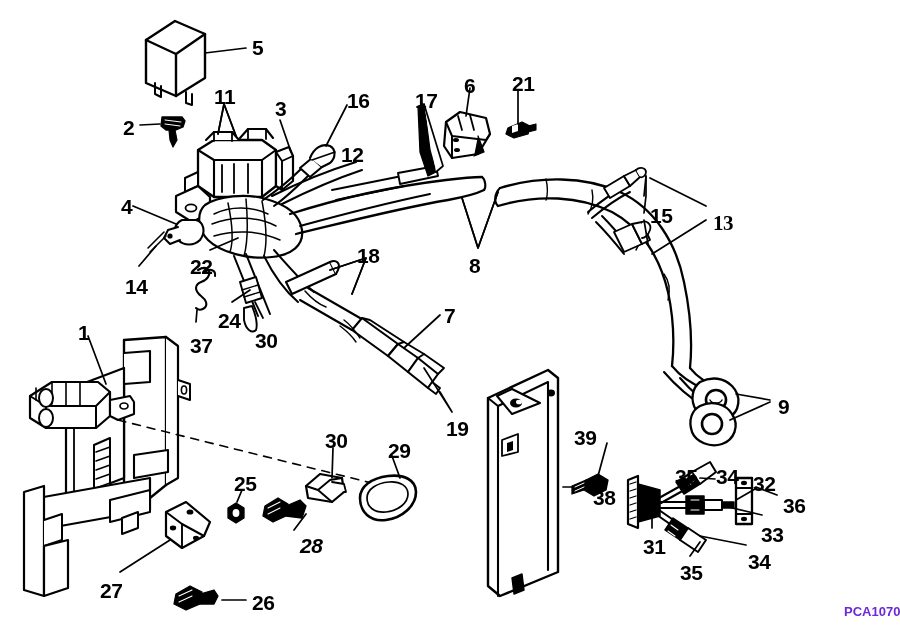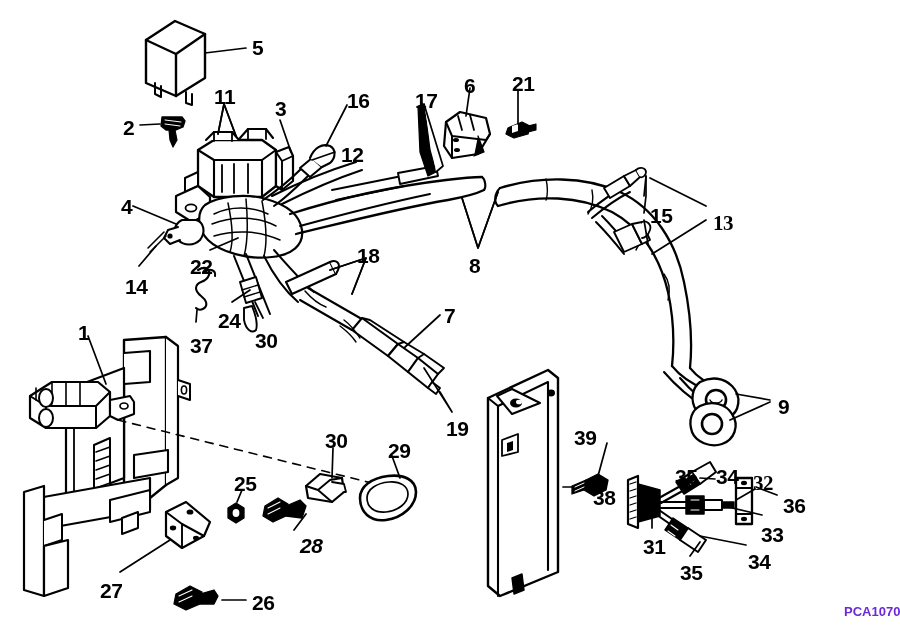--- a/index.html
+++ b/index.html
@@ -401,21 +401,21 @@
   <div class="lbl" style="left:190px;top:256px;">22</div>
   <div class="lbl" style="left:255px;top:330px;">30</div>
   <div class="lbl" style="left:218px;top:310px;">24</div>
   <div class="lbl" style="left:234px;top:473px;">25</div>
   <div class="lbl" style="left:252px;top:592px;">26</div>
   <div class="lbl" style="left:100px;top:580px;">27</div>
   <div class="lbl" style="left:300px;top:535px;font-style:italic;">28</div>
   <div class="lbl" style="left:388px;top:440px;">29</div>
   <div class="lbl" style="left:325px;top:430px;">30</div>
   <div class="lbl" style="left:643px;top:536px;">31</div>
-  <div class="lbl" style="left:753px;top:473px;font-family:Liberation Serif, serif;">32</div>
+  <div class="lbl" style="left:753px;top:473px;">32</div>
   <div class="lbl" style="left:761px;top:524px;">33</div>
   <div class="lbl" style="left:716px;top:466px;">34</div>
   <div class="lbl" style="left:748px;top:551px;">34</div>
   <div class="lbl" style="left:675px;top:466px;">35</div>
   <div class="lbl" style="left:680px;top:562px;">35</div>
   <div class="lbl" style="left:783px;top:495px;">36</div>
   <div class="lbl" style="left:190px;top:335px;">37</div>
   <div class="lbl" style="left:593px;top:487px;">38</div>
   <div class="lbl" style="left:574px;top:427px;">39</div>
 

